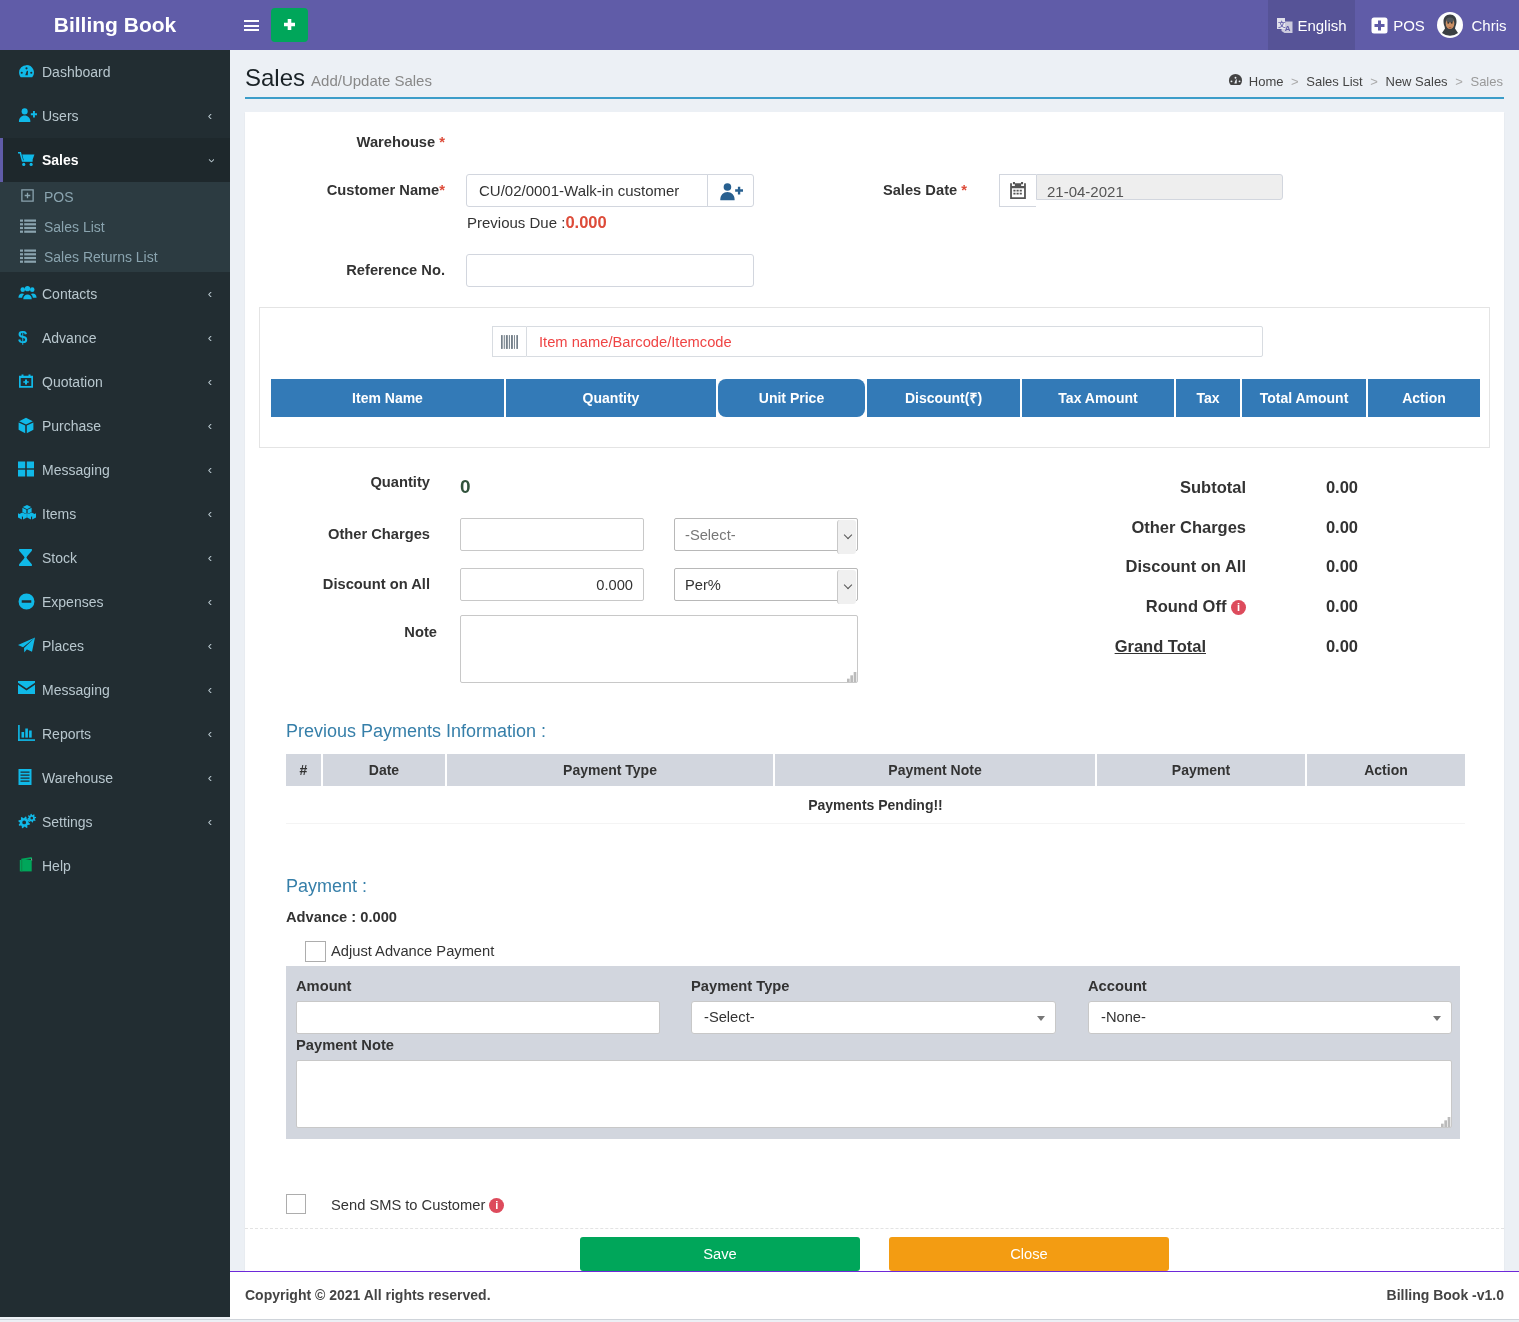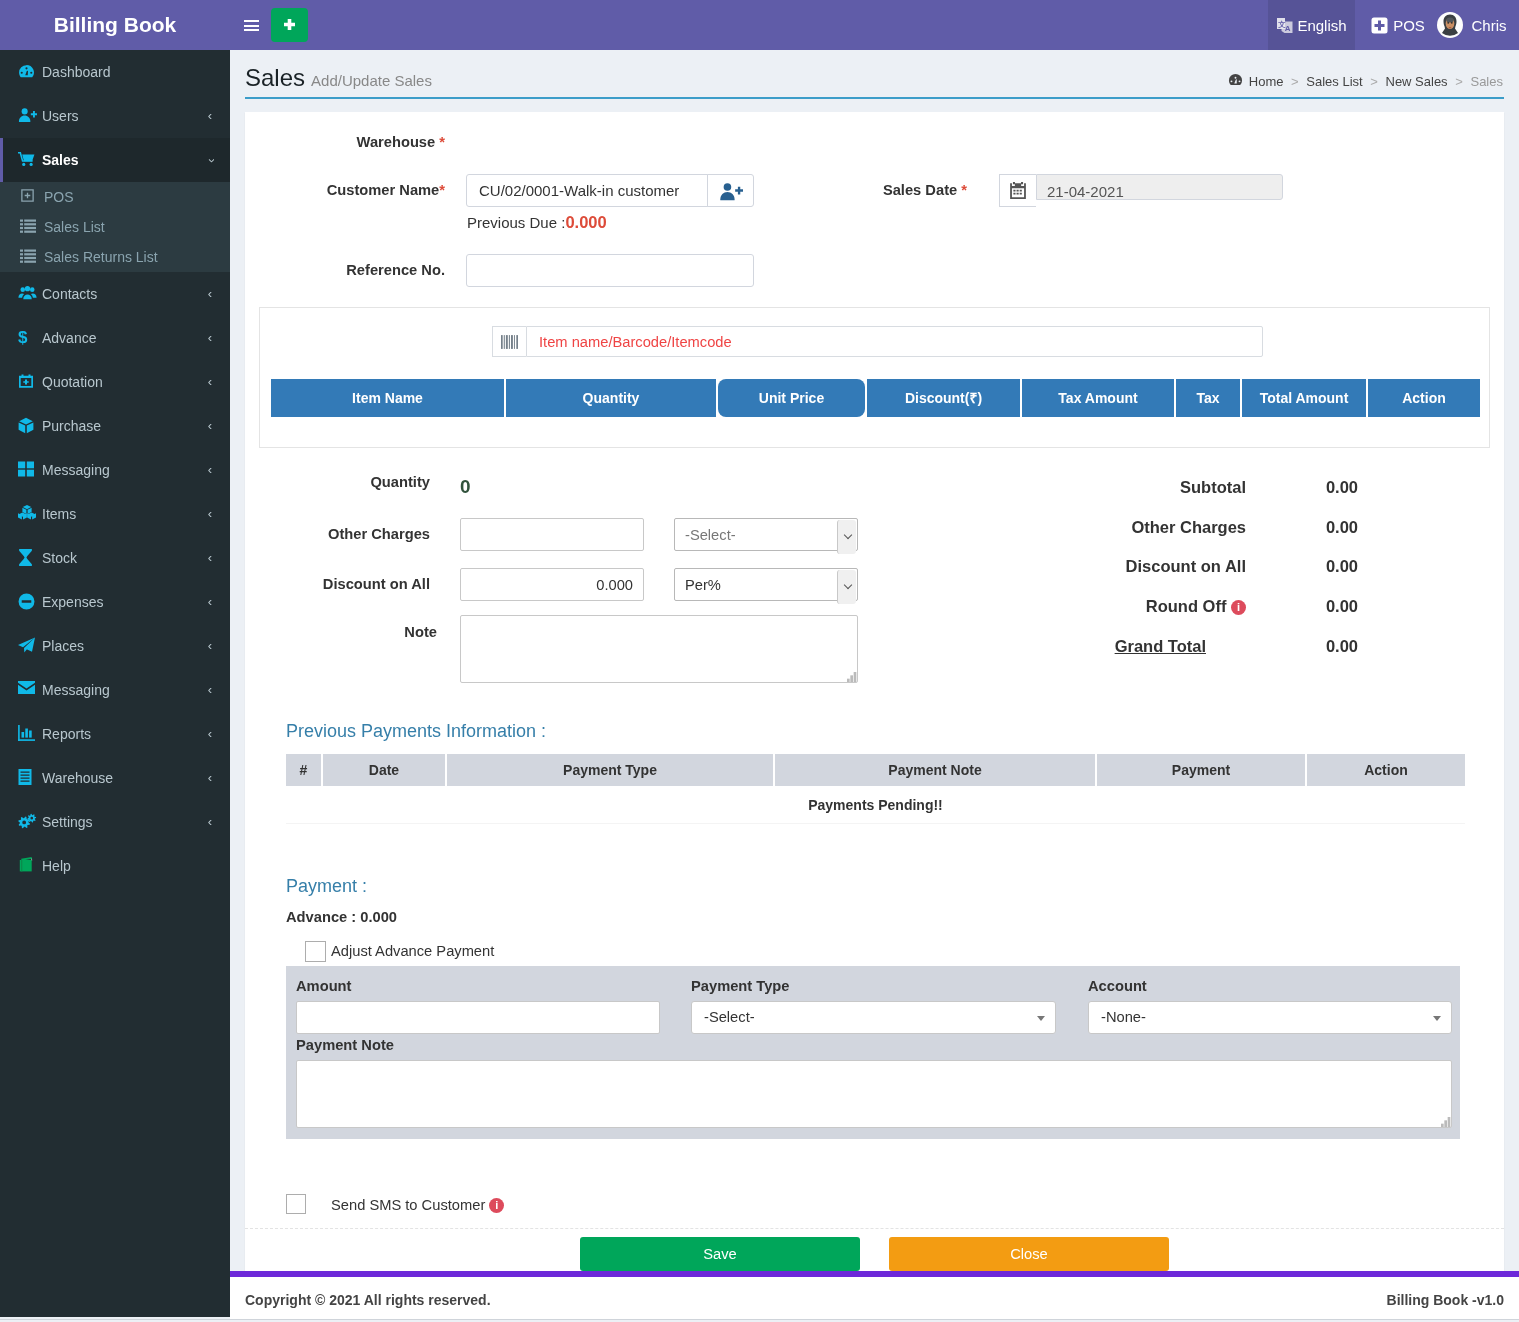--- a/index.html
+++ b/index.html
@@ -71,21 +71,21 @@
 .chk { position:absolute; width:20px; height:20px; background:#fff; border:1px solid #adadad; }
 
 #paypanel { position:absolute; left:41px; top:854px; width:1174px; height:173px; background:#d2d6de; }
 .plabel { position:absolute; font-weight:bold; color:#333; font-size:14.7px; }
 .pinput { position:absolute; background:#fff; border:1px solid #c8c8c8; border-radius:2px; height:33px; }
 
 .btn { position:absolute; height:34px; border-radius:3px; color:#fff; text-align:center; line-height:34px; font-size:14.7px; }
 #savebtn { left:335px; top:1125px; width:280px; background:#00a65a; }
 #closebtn { left:644px; top:1125px; width:280px; background:#f39c12; }
 
-#footer { position:absolute; left:230px; top:1271px; width:1289px; height:48px; background:#fff; border-top:6px solid #6d28d9; }
+#footer { position:absolute; left:230px; top:1271px; width:1289px; height:48px; background:#fff; border-top:1px solid #6d28d9; }
 #footer .l { position:absolute; left:15px; top:15px; font-weight:bold; color:#444; }
 #footer .r { position:absolute; right:15px; top:15px; font-weight:bold; color:#444; }
 #bottomline { position:absolute; left:0; top:1319px; width:1519px; height:1px; background:#cfd4da; }
 .info-i { display:inline-block; width:15px; height:15px; border-radius:50%; background:#dd4b5c; color:#fff; font-size:11px; font-weight:bold; text-align:center; line-height:15px; vertical-align:1px; }
 textarea.ta { position:absolute; border:1px solid #c8c8c8; border-radius:2px; background:#fff; resize:none; }
 .rehandle { position:absolute; width:10px; height:10px; }
 </style>
 </head>
 <body>
 <div id="page">

